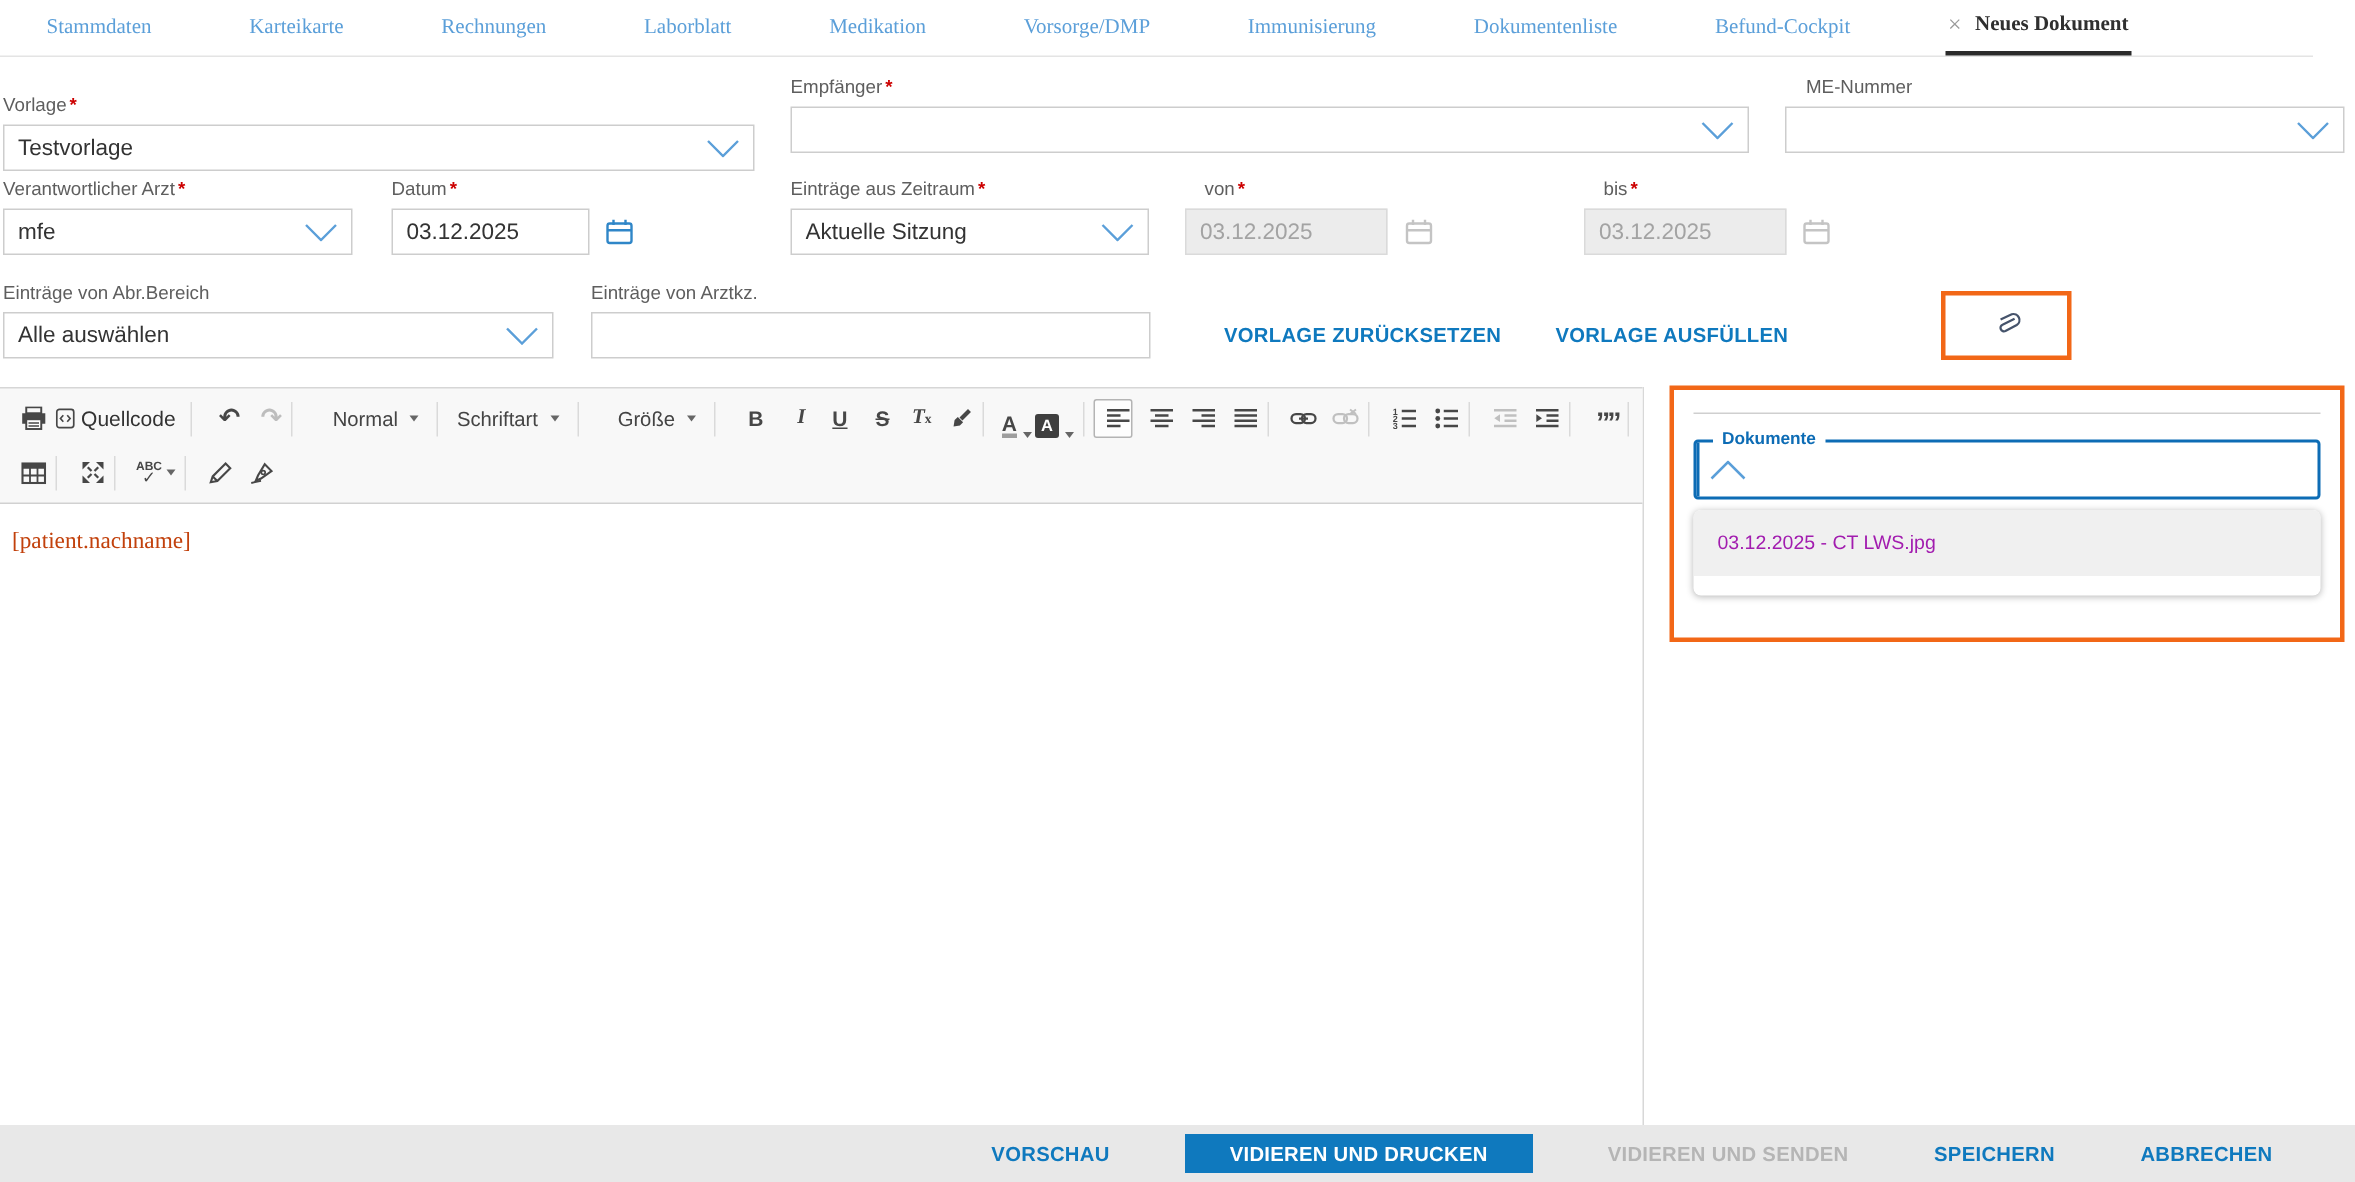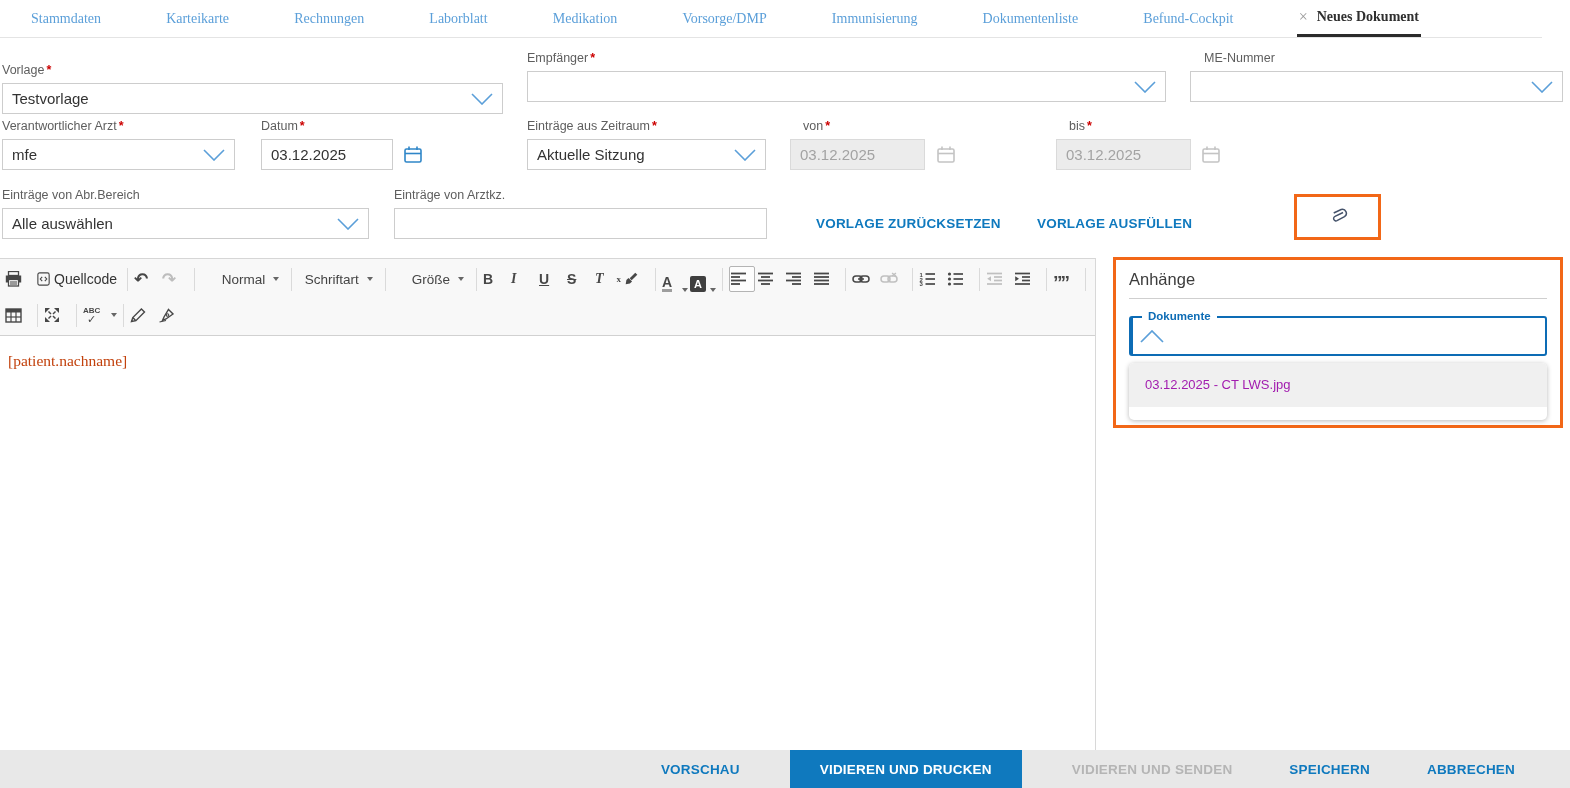--- a/index.html
+++ b/index.html
@@ -35,21 +35,21 @@
   .clip-box { position:absolute; border:3px solid #f26717; background:#fff;
     display:flex; align-items:center; justify-content:center; cursor:pointer; }
 
   
   .editor { position:absolute; left:0; top:258px; width:1096px; height:492px;
     border-right:1px solid #d8d8d8; background:#fff; }
   .toolbar { background:#f8f8f8; border-top:1px solid #d6d6d6;
     border-bottom:1px solid #d1d1d1; padding:2px 4px; }
   .trow { display:flex; align-items:center; height:36px; }
   .ti { min-width:26px; height:26px; display:flex; align-items:center;
-    justify-content:space-between; margin:0 1px; color:#474747; cursor:pointer;
+    justify-content:flex-end; margin:0 1px; color:#474747; cursor:pointer;
     font-size:14px; }
   .ti.disabled { color:#bdbdbd; cursor:default; }
   .ti.active { border:1px solid #b4b4b4; background:#fdfdfd; border-radius:2px; }
   .ti-label { font-size:14px; color:#333; margin-left:4px; }
   .sep { width:1px; height:23px; background:#dadada; margin:0 5px; flex:0 0 auto; }
   .tcombo { display:flex; align-items:center; justify-content:flex-end;
     padding:0 7px; height:26px; color:#444; font-size:13.5px; cursor:pointer; }
   .caret { width:0; height:0; border-left:3.5px solid transparent;
     border-right:3.5px solid transparent; border-top:4px solid #666; margin-left:8px; }
   .b { font-weight:700; } .i { font-style:italic; font-family:"Liberation Serif",serif; }
@@ -85,21 +85,21 @@
     box-shadow:0 1px 5px rgba(0,0,0,.28); padding-bottom:13px; overflow:hidden; }
   .docitem { height:44px; line-height:44px; padding:0 16px; background:#f0f0f0;
     font-size:13px; color:#a21caf; cursor:pointer; }
 
   
   .footer { position:absolute; left:0; bottom:0; width:1570px; height:38px;
     background:#e8e8e8; display:flex; align-items:center; justify-content:flex-end; }
   .fbtn { font-size:13.5px; font-weight:700; color:#0f79be; letter-spacing:.2px;
     cursor:pointer; white-space:nowrap; }
   .fbtn.disabled { color:#b5b5b5; cursor:default; }
-  .fbtn.primary { height:38px; background:#0f79be; color:#fff; display:flex;
+  .fbtn.primary { height:26px; background:#0f79be; color:#fff; display:flex;
     align-items:center; padding:0 30px; }
   .mr50 { margin-right:50px; } .mr75 { margin-right:57px; } .mr55 { margin-right:55px; }
 </style>
 </head>
 <body>
 
 <div class="screen">
 
   <nav class="tabbar">
     <div class="tabbar-inner">
@@ -454,21 +454,20 @@
               <circle cx="9.5" cy="8" r="1.3" fill="none" stroke="#474747" stroke-width="1.1"></circle>
               <line x1="1.5" y1="15" x2="8" y2="13.5" stroke="#474747" stroke-width="1.2"></line>
             </svg>
         </div>
       </div>
     </div>
     <div class="edit-content">[patient.nachname]</div>
   </section>
 
   <aside class="attach-panel">
-    <div class="attach-title">Anhänge</div>
     <div class="attach-rule"></div>
     <div class="docfield">
       <span class="docfield-label">Dokumente</span>
       <div class="chev-box">
         <svg width="24" height="13" viewBox="0 0 24 13">
             <polyline points="1,12 12,1 23,12" fill="none" stroke="#5b9fd9" stroke-width="1.7"></polyline>
           </svg>
       </div>
     </div>
     <div class="doclist">

